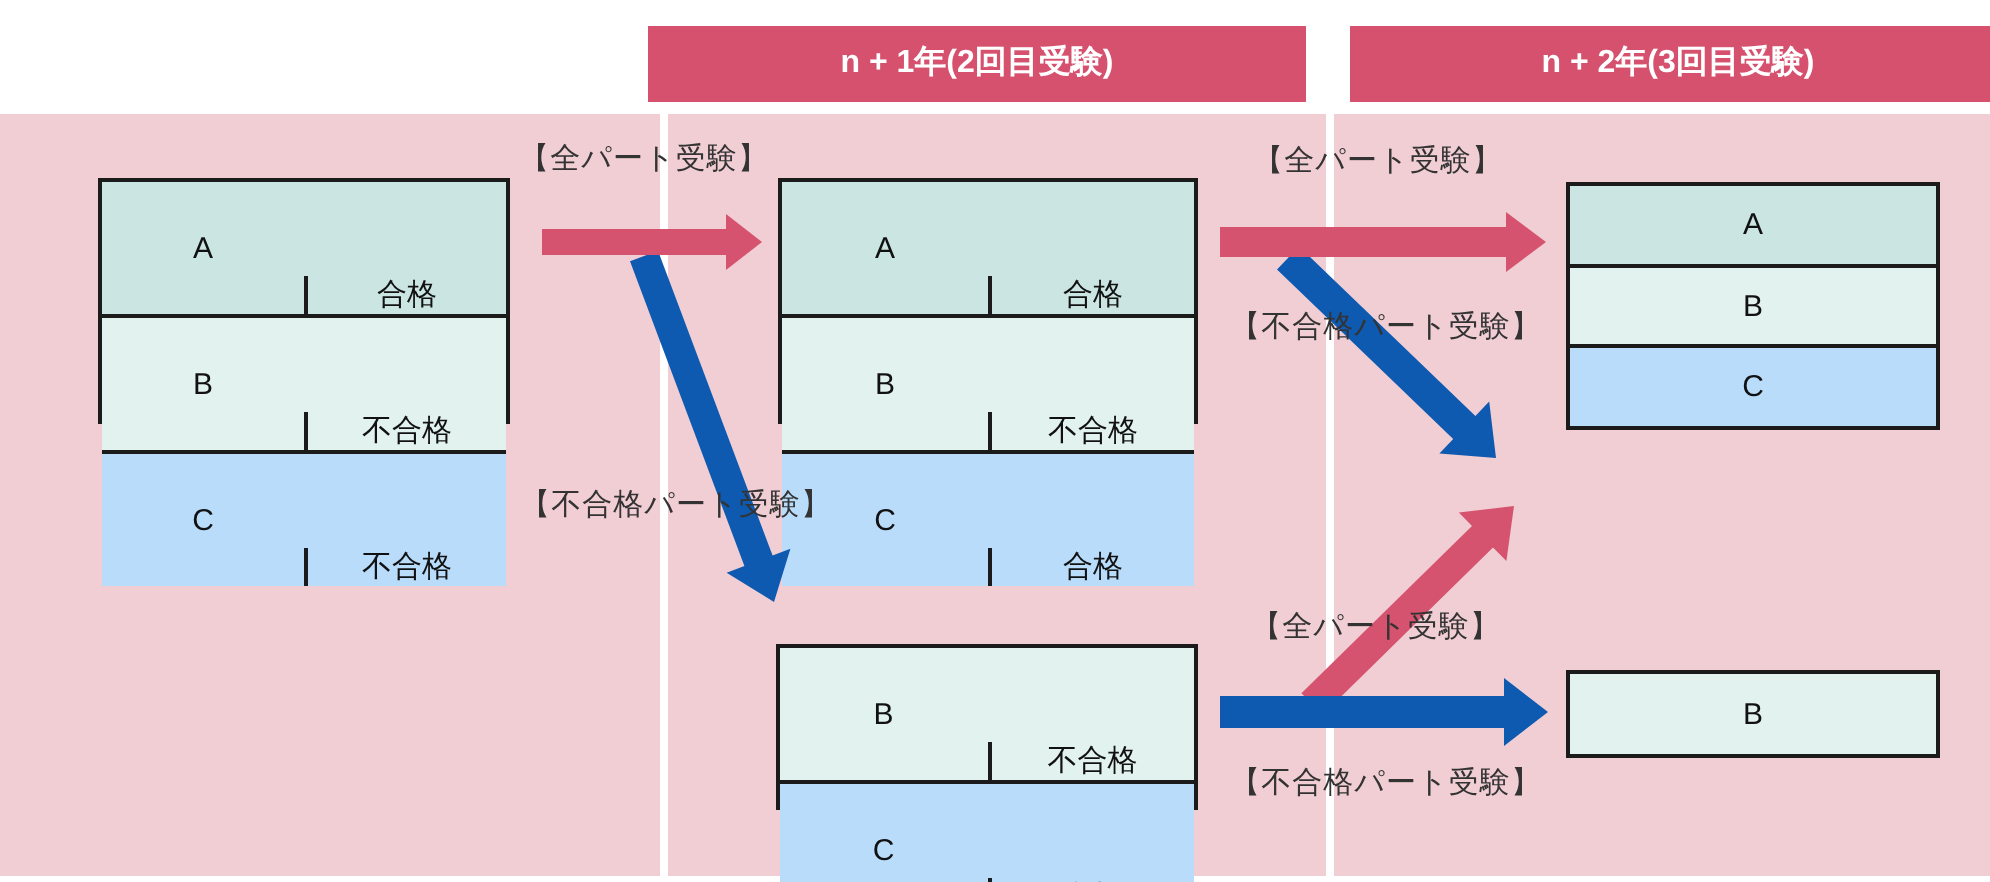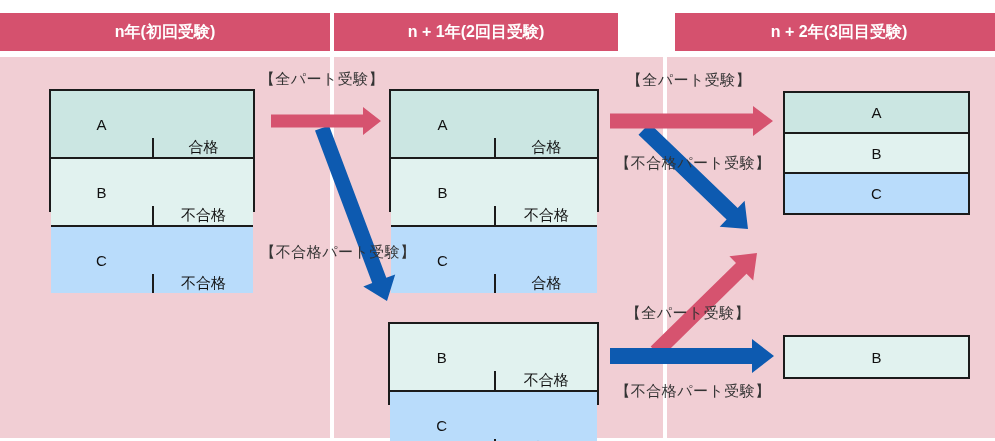--- a/index.html
+++ b/index.html
@@ -36,22 +36,21 @@
     position:absolute; transform:translateX(-50%); white-space:nowrap;
     font-size:15px; color:var(--label-text); letter-spacing:0.5px;
   }
   #arrow-layer{position:absolute; left:0; top:0; pointer-events:none;}
 </style>
 </head>
 <body>
 
 <div id="stage">
 
-  <div class="hcell" style="left:0;   width:330px">n年(初回受験)</div>
-  <div class="hcell" style="left:334px;width:284px">n + 1年(2回目受験)</div>
+  <div class="hcell" style="left:324px;width:329px">n + 1年(2回目受験)</div>
   <div class="hcell" style="left:675px;width:328px">n + 2年(3回目受験)</div>
 
   <div class="panel" style="left:0;   width:330px"></div>
   <div class="panel" style="left:334px;width:329px"></div>
   <div class="panel" style="left:667px;width:328px"></div>
 
   <div class="dtable" style="left:49px;top:89px;width:206px;height:123px">
     <div class="trow" style="background-color: rgb(203, 230, 226);">
       <div class="cell part">A</div>
       <div class="cell result">合格</div>

